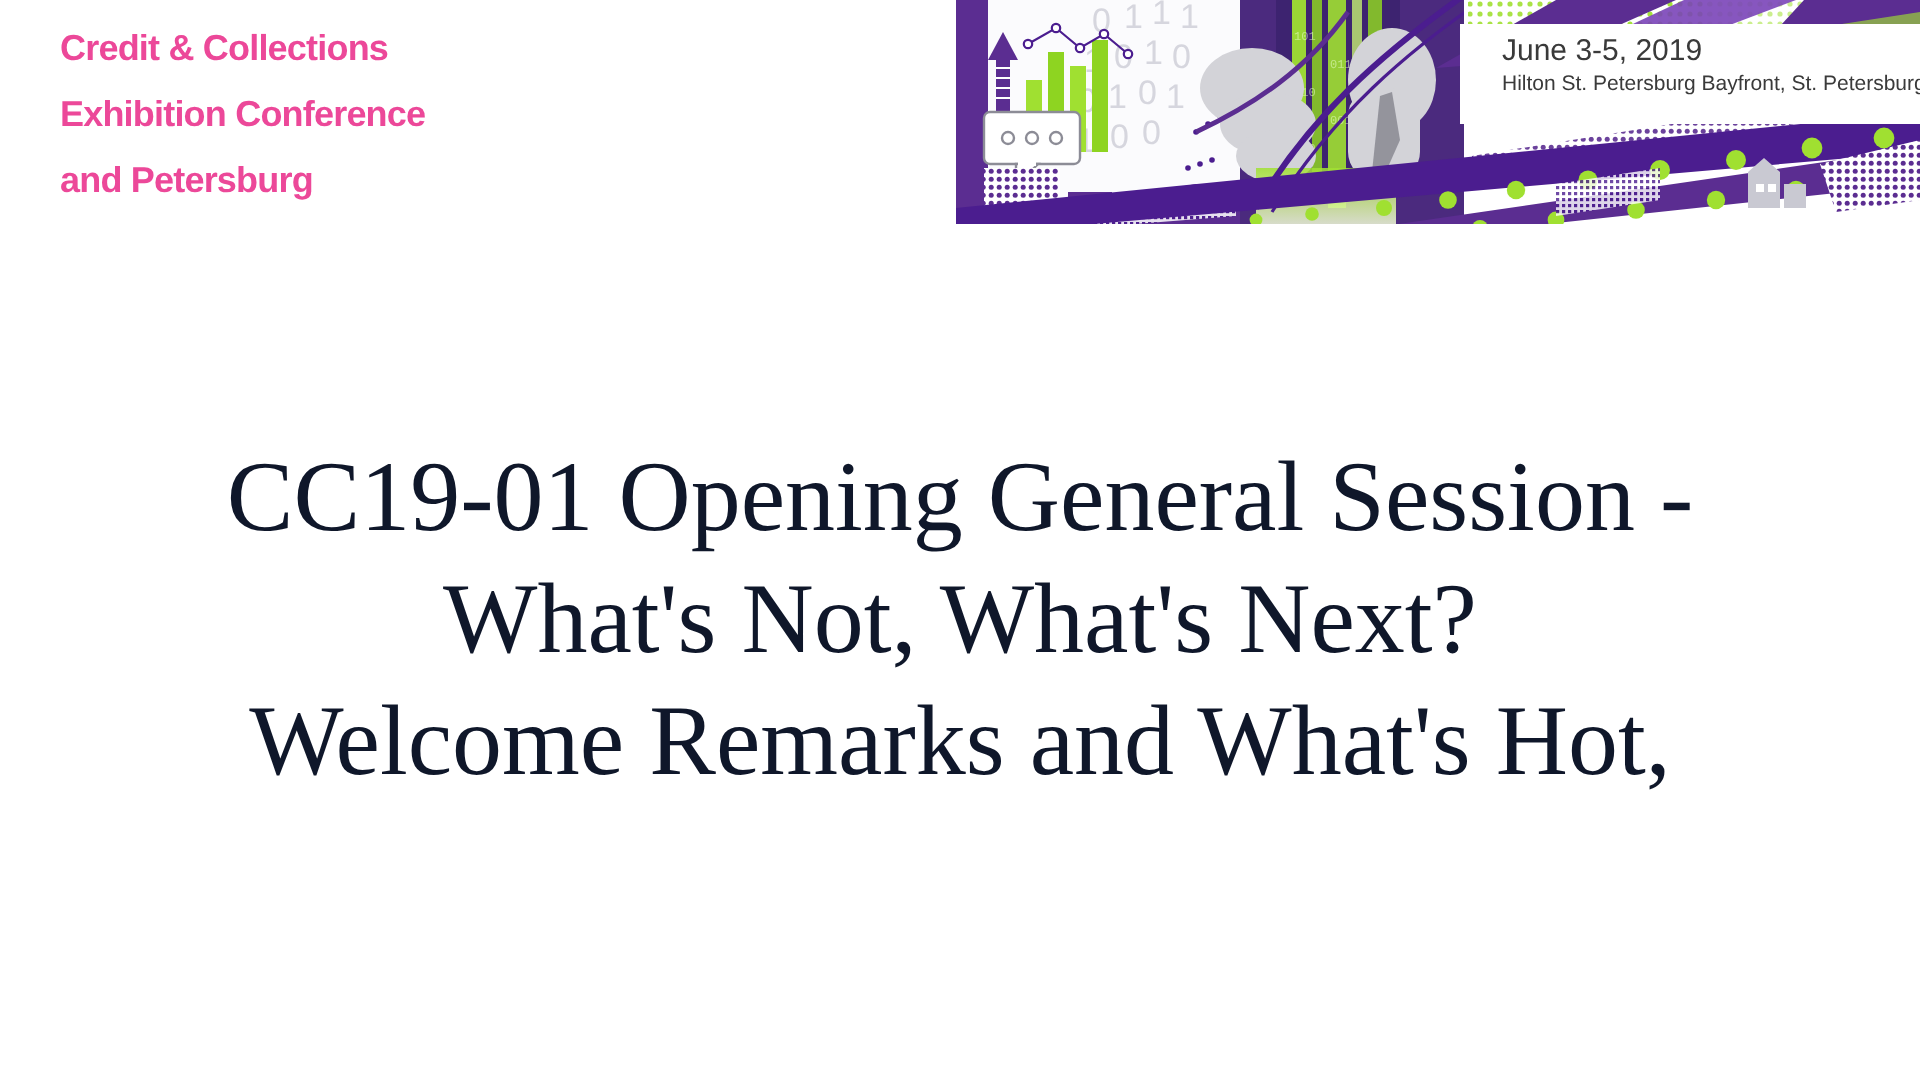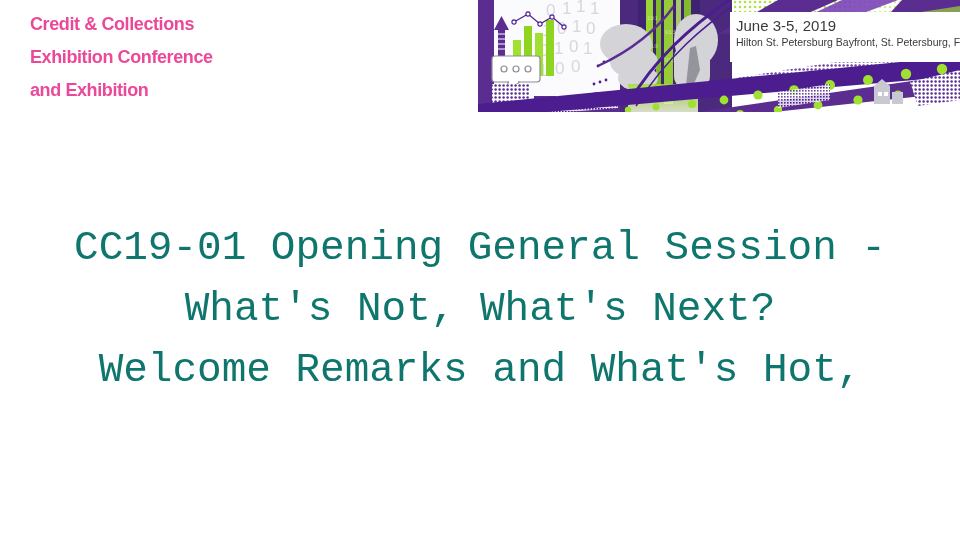--- a/index.html
+++ b/index.html
@@ -61,21 +61,21 @@
   .banner svg { display: block; }
 
   
   .date-plate {
     position: absolute;
     left: 252px;       
     top: 12px;
     width: 230px;
     height: 50px;
     background: #ffffff;
-    padding: 4px 0 0 0;
+    padding: 4px 0 0 15px;
     box-sizing: border-box;
   }
   .date-line {
     font-family: "Liberation Sans", sans-serif;
     font-size: 15px;
     line-height: 19px;
     color: #3a3a3a;
     padding-left: 6px;
     white-space: nowrap;
   }
@@ -90,38 +90,38 @@
 
   
   .title-wrap {
     position: absolute;
     left: 60px;
     top: 218px;
     width: 840px;
     text-align: center;
   }
   .title-line {
-    font-family: Liberation Mono, monospace;
-    font-size: 41px;
+    font-family: Liberation Serif, serif;
+    font-size: 50px;
     line-height: 61px;
-    color: #0f766e;
+    color: #0f172a;
     white-space: nowrap;
   }
 </style>
 </head>
 <body>
 
 <div id="slide">
 
   <div class="header">
 
     <div class="logo-block">
       <div class="logo-line">Credit &amp; Collections</div>
       <div class="logo-line">Exhibition Conference</div>
-      <div class="logo-line">and Exhibition</div>
+      <div class="logo-line">and Petersburg</div>
     </div>
 
     <div class="banner">
       <svg width="482" height="118" viewBox="0 0 482 118">
         <defs>
           <pattern id="halftonePurple" width="4" height="4" patternUnits="userSpaceOnUse">
             <rect width="4" height="4" fill="#ffffff"></rect>
             <circle cx="1.6" cy="1.6" r="1.25" fill="#5b2d91"></circle>
           </pattern>
           <pattern id="halftoneGreen" width="5" height="5" patternUnits="userSpaceOnUse">

